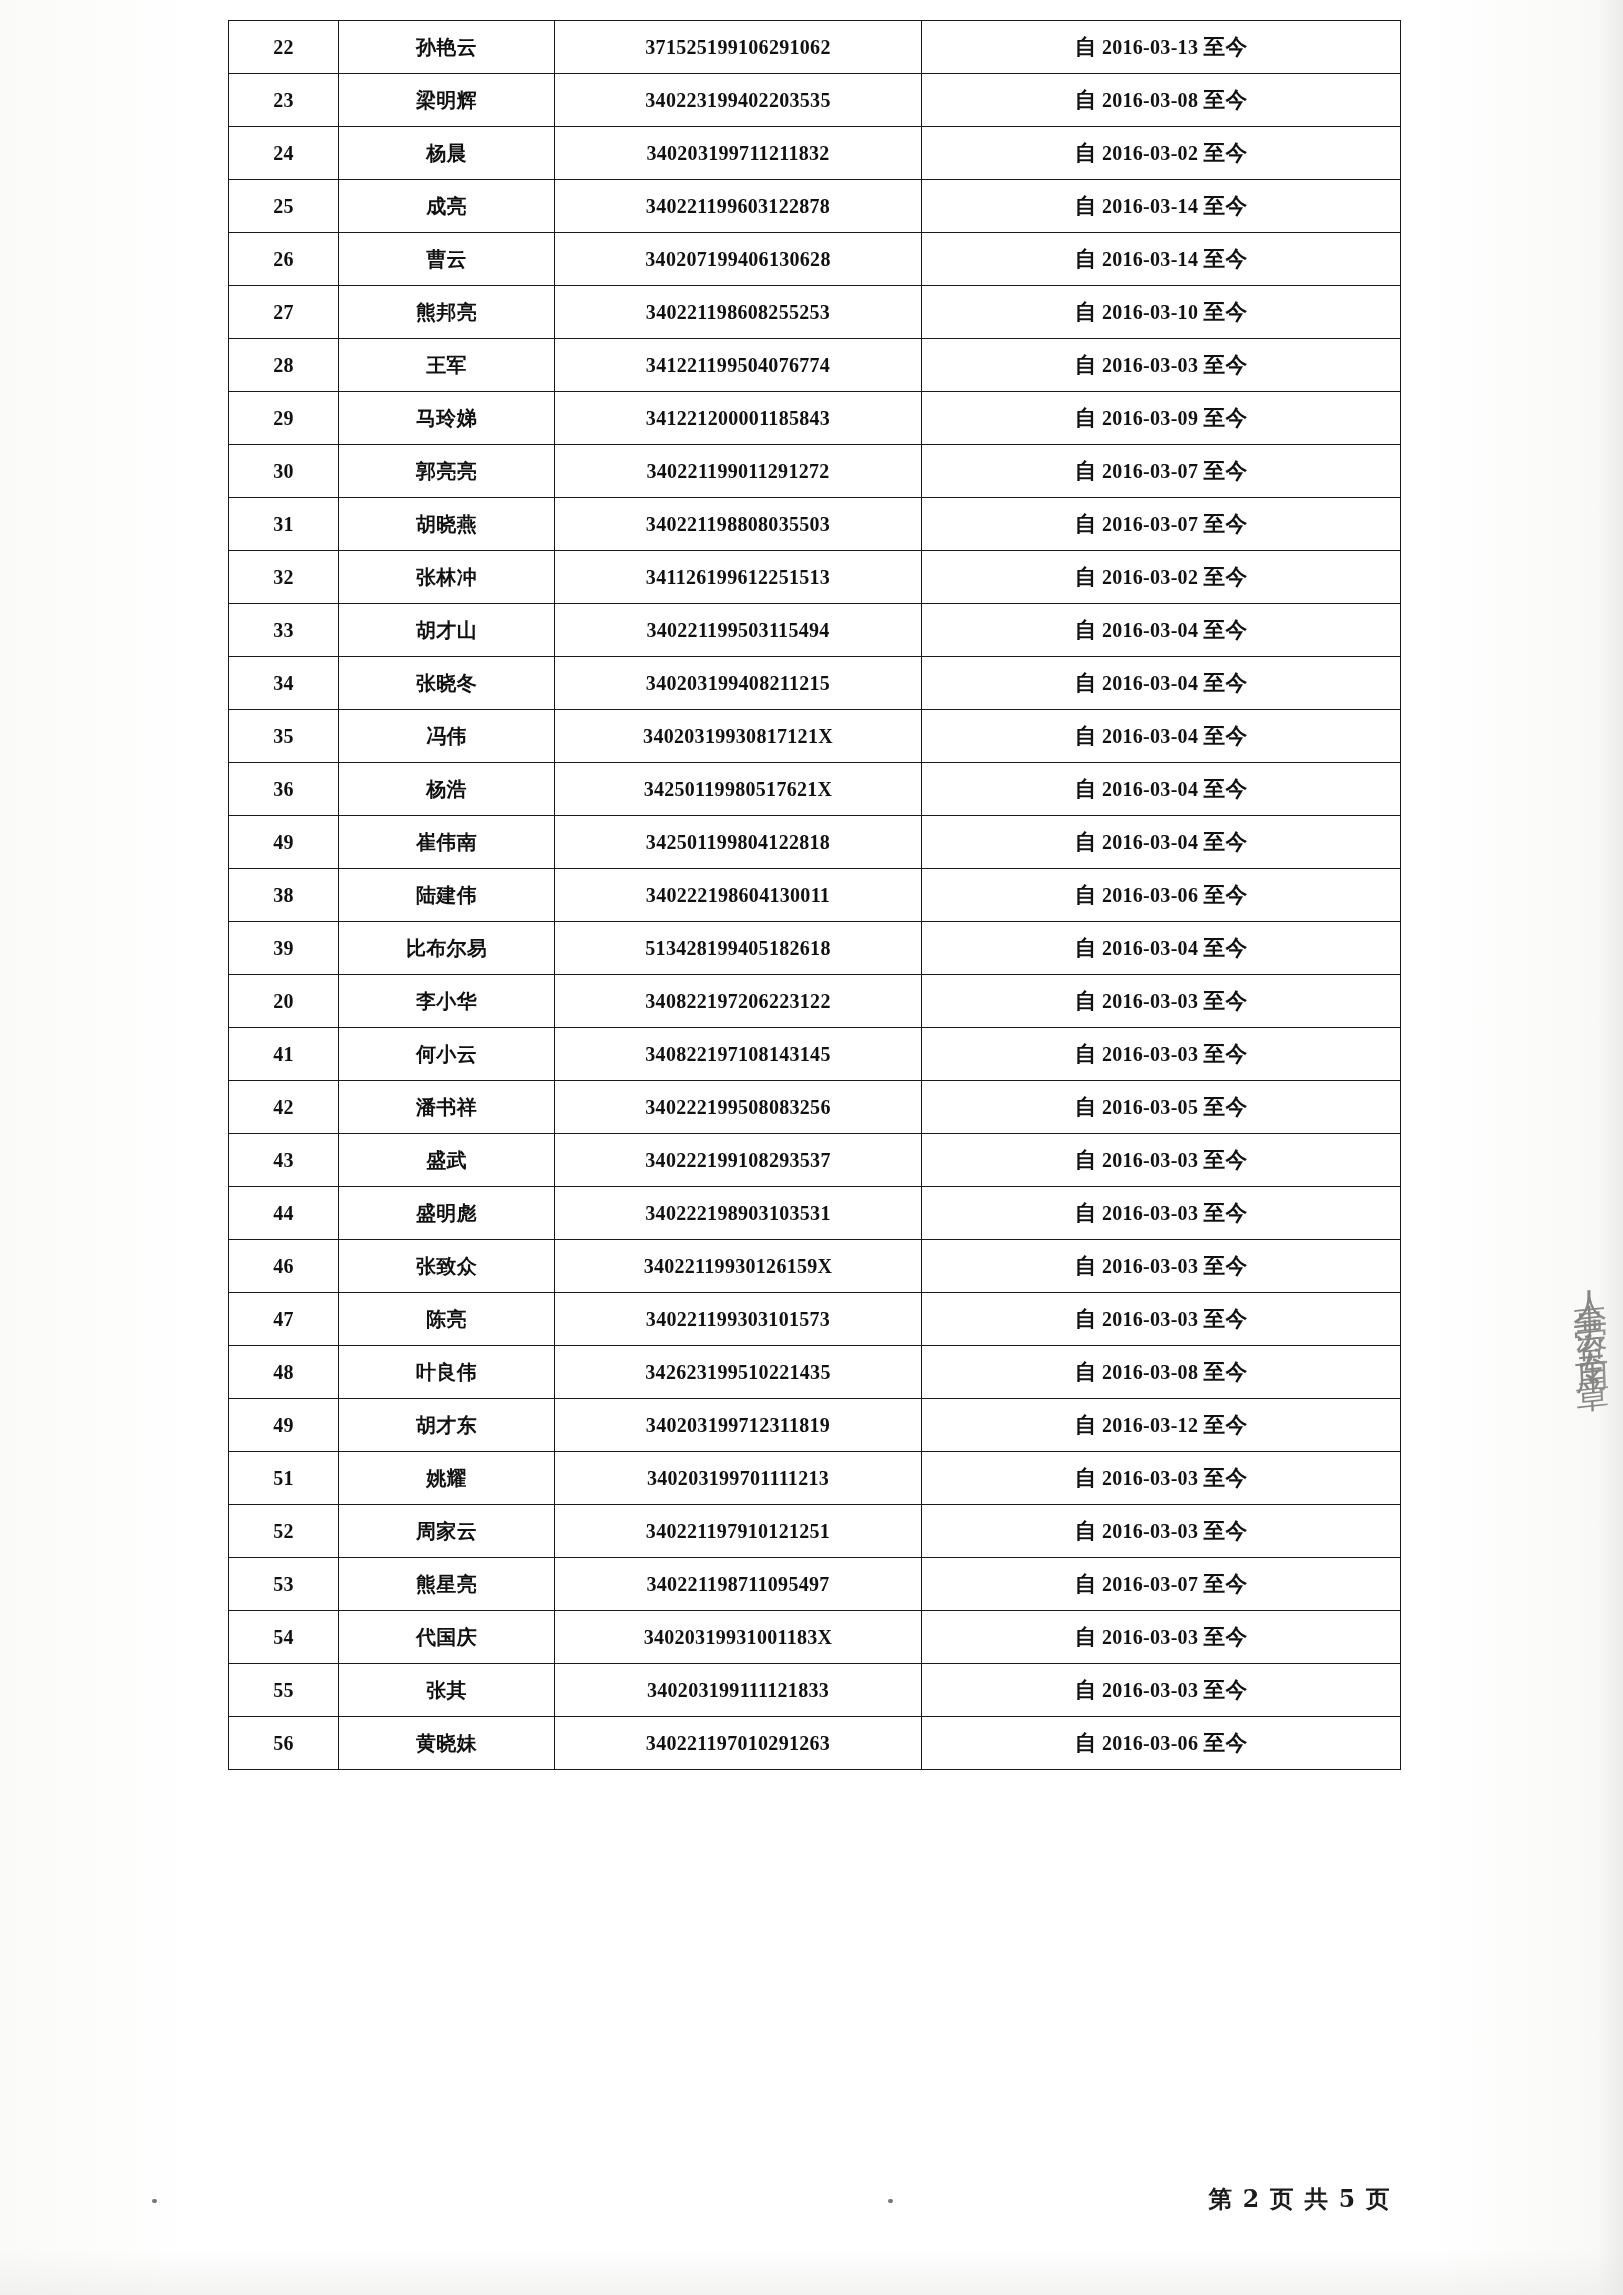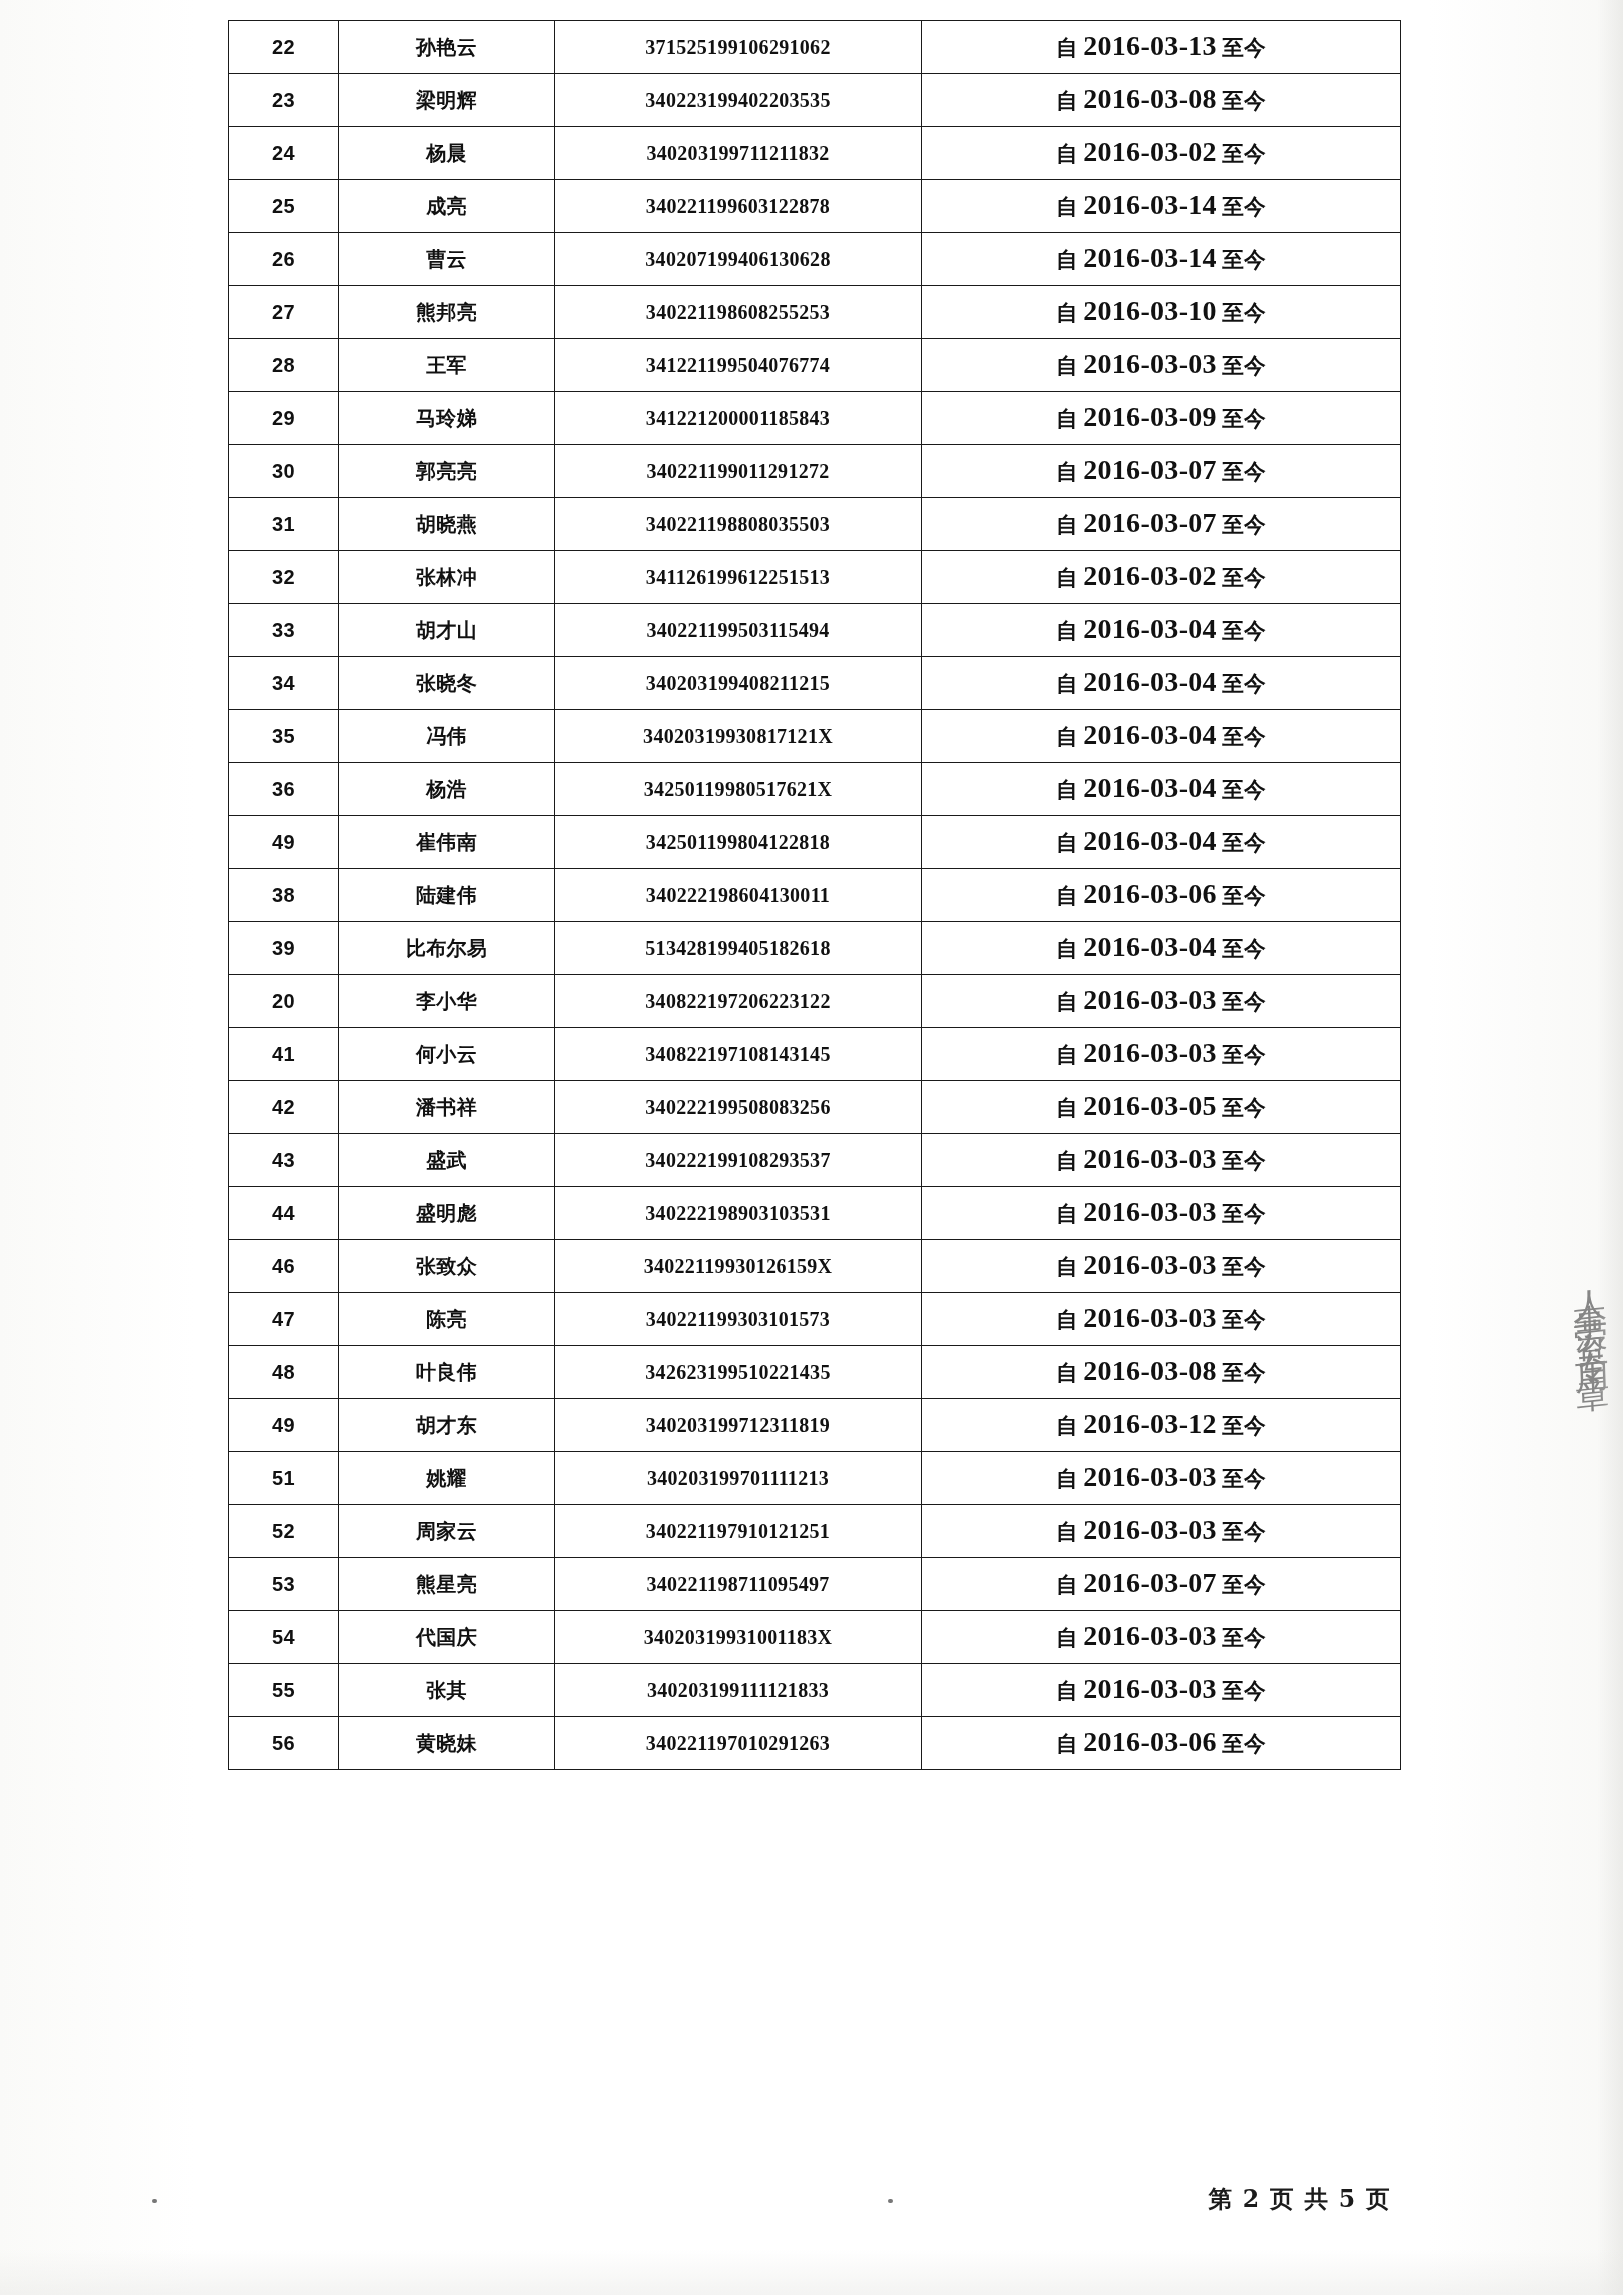--- a/index.html
+++ b/index.html
@@ -50,42 +50,42 @@
     text-align: center;
     vertical-align: middle;
     font-size: 20px;
     line-height: 1.1;
     padding: 0 2.6px;
     font-weight: 700;
     letter-spacing: 0.3px;
   }
   td.idx {
     font-size: 19.6px;
-    font-family: Liberation Sans, sans-serif;
+    font-family: Liberation Serif, serif;
   }
   td.name {
     font-size: 22px;
     letter-spacing: 2px;
     font-family: "DejaVu Serif", "Liberation Serif", serif;
   }
   td.idnum {
     font-size: 21px;
     letter-spacing: 0.3px;
     font-family: "Liberation Serif", "DejaVu Serif", serif;
   }
   td.period {
     font-size: 20px;
     letter-spacing: 0.7px;
   }
   .period-inner {
     display: inline-block;
     white-space: nowrap;
   }
   .cn { font-family: "DejaVu Serif", "Liberation Serif", serif; font-size: 21.6px; }
-  .num { font-family: "Liberation Serif", "DejaVu Serif", serif; font-size: 28px; }
+  .num { font-family: "Liberation Serif", "DejaVu Serif", serif; font-size: 20px; }
 
   .footer {
     position: absolute;
     left: 0;
     top: 2183px;
     width: 1623px;
   }
   .footer-inner {
     position: relative;
     width: 1623px;

